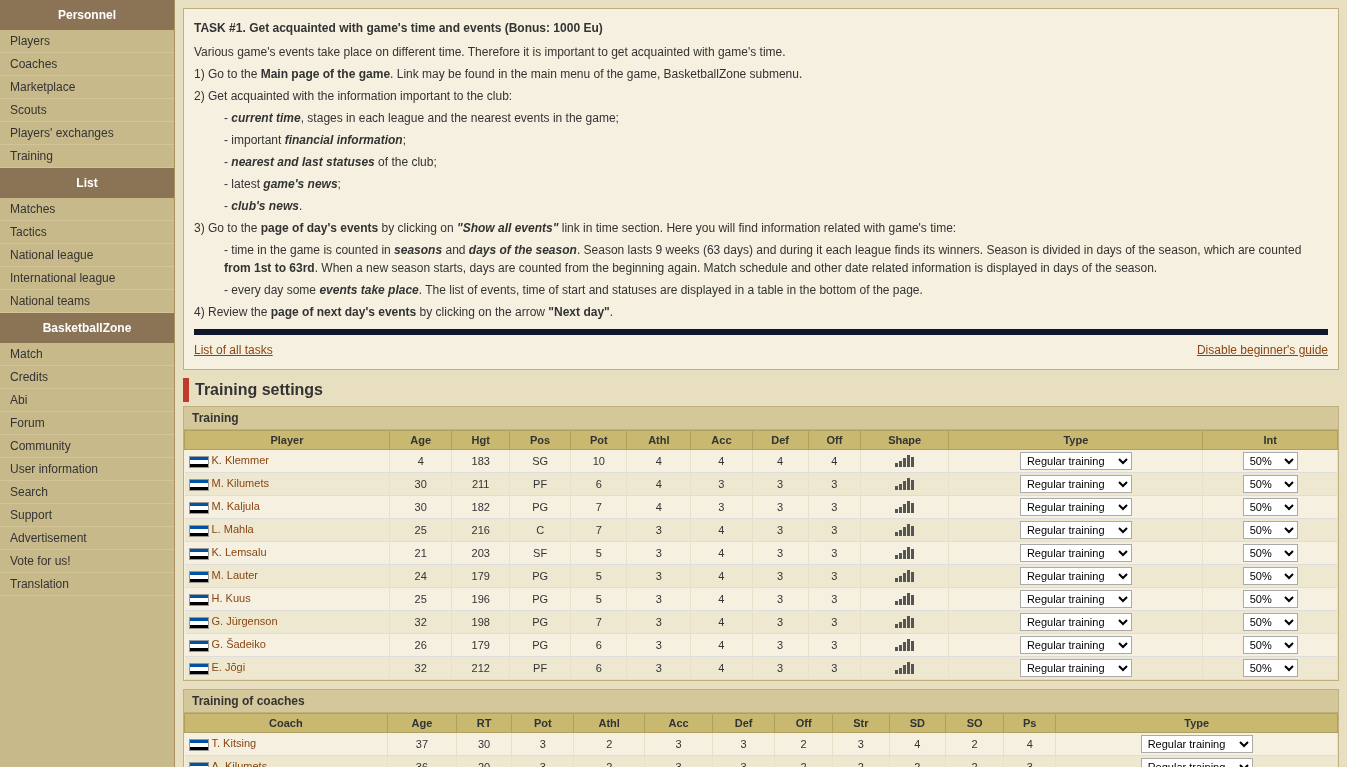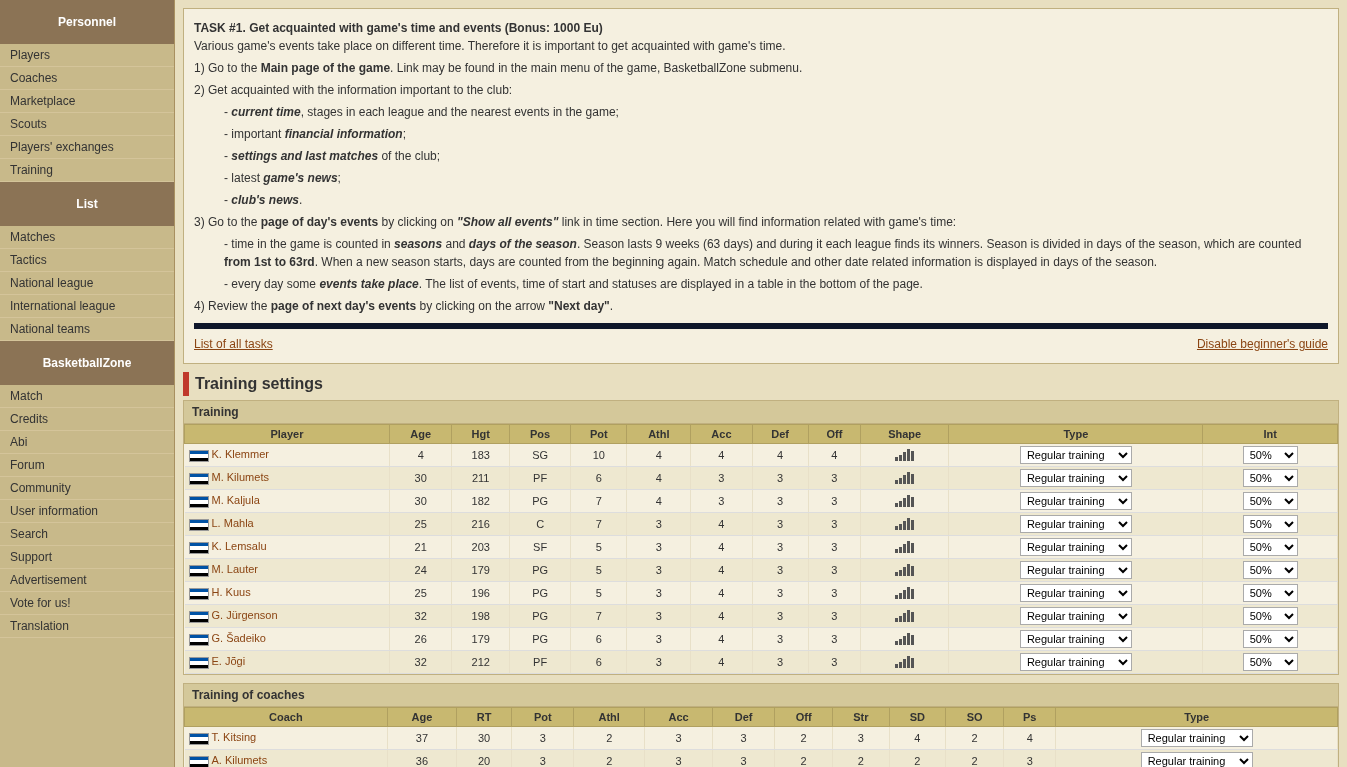--- a/index.html
+++ b/index.html
@@ -18,21 +18,21 @@
     #sidebar {
       width: 175px;
       min-width: 175px;
       background-color: #c8b98a;
       border-right: 1px solid #a89060;
     }
     .sidebar-section-header {
       background-color: #8b7355;
       color: #fff;
       text-align: center;
-      padding: 15px 0;
+      padding: 8px 0;
       font-weight: bold;
       font-size: 12px;
     }
     .sidebar-item {
       display: block;
       padding: 4px 10px;
       color: #333;
       text-decoration: none;
       font-size: 12px;
       cursor: pointer;
@@ -48,20 +48,21 @@
     .task-box {
       background-color: #f5f0e0;
       border: 1px solid #c0b080;
       margin: 8px;
       padding: 10px;
       font-size: 12px;
       line-height: 1.5;
     }
     .task-box .task-title {
       font-weight: bold;
+      margin-bottom: 6px;
     }
     .task-box p {
       margin-bottom: 4px;
     }
     .task-box .indent {
       margin-left: 30px;
     }
     .task-footer {
       display: flex;
       justify-content: space-between;
@@ -199,21 +200,21 @@
 
   <div id="main">
 
     <div class="task-box">
       <div class="task-title">TASK #1. Get acquainted with game's time and events (Bonus: 1000 Eu)</div>
       <p>Various game's events take place on different time. Therefore it is important to get acquainted with game's time.</p>
       <p>1) Go to the <strong>Main page of the game</strong>. Link may be found in the main menu of the game, BasketballZone submenu.</p>
       <p>2) Get acquainted with the information important to the club:</p>
       <p class="indent">- <em><strong>current time</strong></em>, stages in each league and the nearest events in the game;</p>
       <p class="indent">- important <em><strong>financial information</strong></em>;</p>
-      <p class="indent">- <em><strong>settings and last matches</strong></em> of the club;</p>
+      <p class="indent">- <em><strong>nearest and last statuses</strong></em> of the club;</p>
       <p class="indent">- latest <em><strong>game's news</strong></em>;</p>
       <p class="indent">- <em><strong>club's news</strong></em>.</p>
       <p>3) Go to the <strong>page of day's events</strong> by clicking on <em><strong>"Show all events"</strong></em> link in time section. Here you will find information related with game's time:</p>
       <p class="indent">- time in the game is counted in <em><strong>seasons</strong></em> and <em><strong>days of the season</strong></em>. Season lasts 9 weeks (63 days) and during it each league finds its winners. Season is divided in days of the season, which are counted <strong>from 1st to 63rd</strong>. When a new season starts, days are counted from the beginning again. Match schedule and other date related information is displayed in days of the season.</p>
       <p class="indent">- every day some <em><strong>events take place</strong></em>. The list of events, time of start and statuses are displayed in a table in the bottom of the page.</p>
       <p>4) Review the <strong>page of next day's events</strong> by clicking on the arrow <strong>"Next day"</strong>.</p>
       <div class="task-footer">
         <a>List of all tasks</a>
         <a>Disable beginner's guide</a>
       </div>

